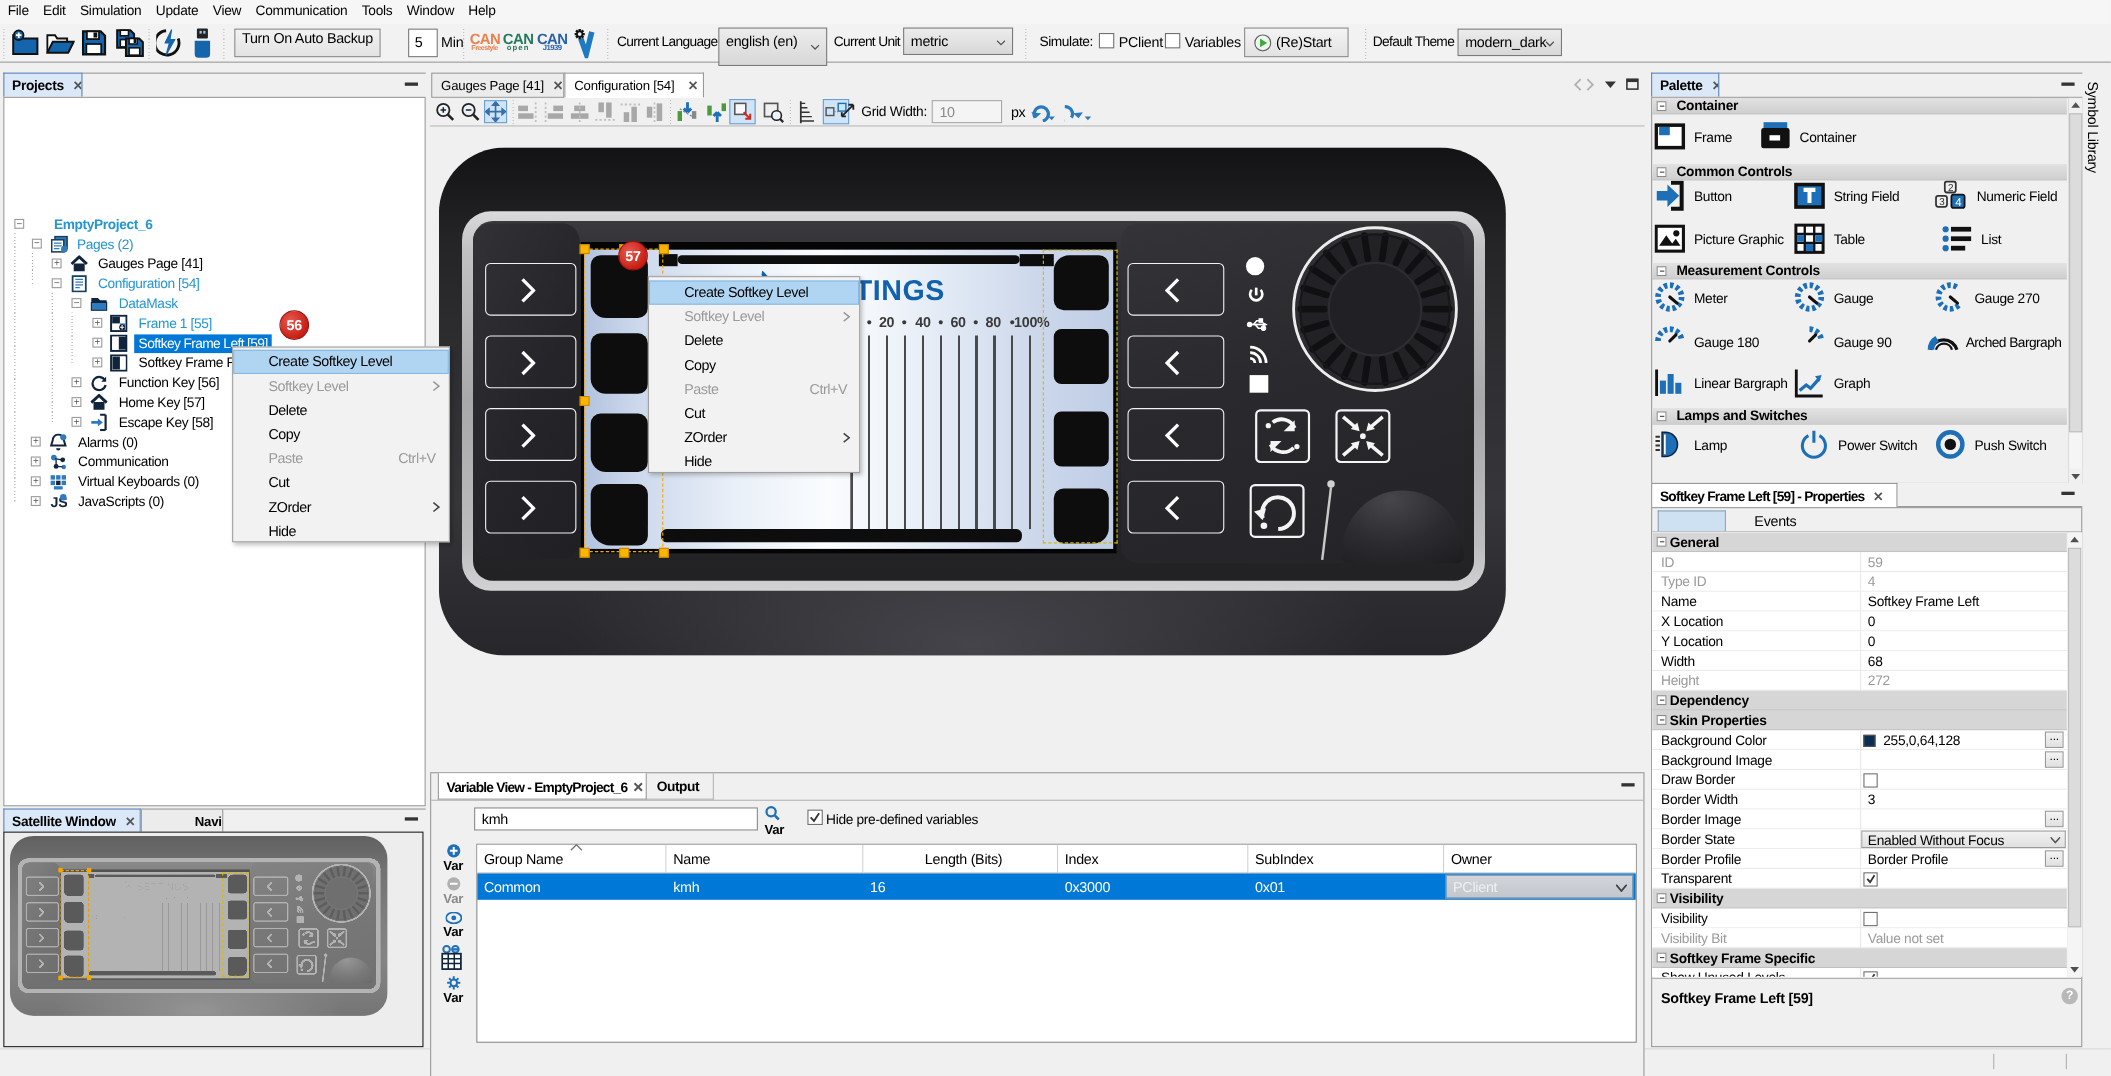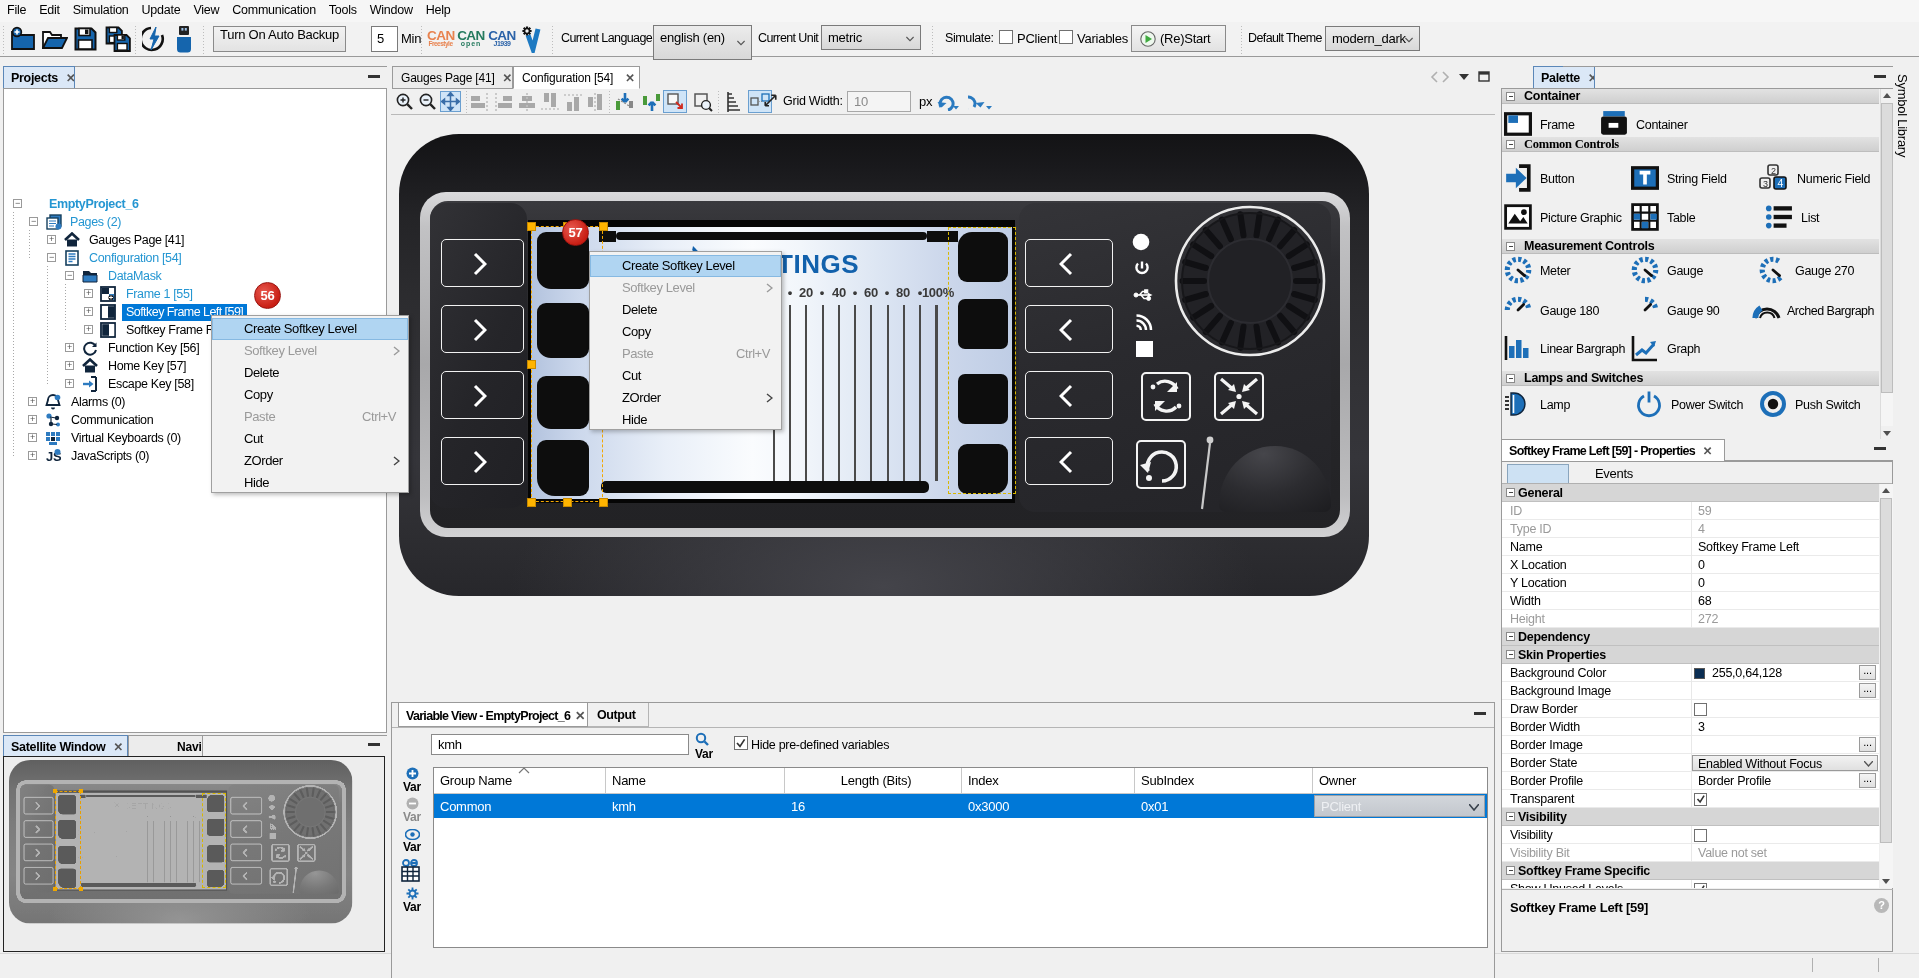--- a/index.html
+++ b/index.html
@@ -952,41 +952,41 @@
           <svg style="position:absolute;right:5px;top:8px;" width="10" height="7" viewBox="0 0 10 7">
               <path d="M0 0 L5 6 10 0" fill="none" stroke="#39424d" stroke-width="1.6"></path>
             </svg>
         </div>
       </div>
     </div>
   </div>
 </div>
 
 <div class="panel" id="palette" style="left:1501px;top:66px;width:392px;height:374px;">
-  <div class="ptab" style="left:0;top:0;width:62px;margin-left:32px;">Palette <span class="ptabx">✕</span></div>
+  <div class="ptab" style="left:0;top:0;width:62px;">Palette <span class="ptabx">✕</span></div>
   <div class="tabline" style="left:62px;top:0;width:330px;"></div>
   <div class="pmin" style="left:373px;top:9px;"></div>
   <div class="abs" id="palbox" style="left:0;top:22px;width:392px;height:352px;background:#f0f0f0;border:1px solid #9a9a9a;">
    <div class="phdr" style="top:0px;"><span class="pminus"></span>Container</div>
    <div class="pitem" style="left:2px;top:21px;">
         <svg class="pico" viewBox="0 0 26 24">
           <rect x="1.5" y="2.5" width="23" height="19" fill="#fff" stroke="#111" stroke-width="3"></rect>
           <rect x="4" y="4" width="9" height="7" fill="#1d6fb8"></rect>
         </svg>
         <span style="left:36px;">Frame</span>
       </div>
    <div class="pitem" style="left:98px;top:21px;">
         <svg class="pico" viewBox="0 0 26 24">
           <rect x="3" y="0" width="20" height="5" fill="#1d6fb8"></rect>
           <rect x="1" y="5" width="24" height="17" rx="2" fill="#111"></rect>
           <rect x="8" y="11" width="9" height="4.5" fill="#fff"></rect>
         </svg>
         <span style="left:36px;">Container</span>
       </div>
-   <div class="phdr" style="top:48px;font-family:Liberation Serif, serif;"><span class="pminus"></span>Common Controls</div>
+   <div class="phdr" style="top:60px;"><span class="pminus"></span>Common Controls</div>
    <div class="pitem" style="left:2px;top:75px;">
         <svg class="pico" viewBox="0 0 26 26">
           <path d="M14 2 h9 v22 h-9" fill="none" stroke="#111" stroke-width="3.4"></path>
           <path d="M2 9 h9 v-5.5 l10 9.5 -10 9.5 v-5.5 h-9 z" fill="#1d6fb8"></path>
         </svg>
         <span style="left:36px;">Button</span>
       </div>
    <div class="pitem" style="left:129px;top:75px;">
         <svg class="pico" viewBox="0 0 26 26">
           <rect x="1.5" y="3.5" width="23" height="19" fill="#1d6fb8" stroke="#111" stroke-width="3"></rect>

